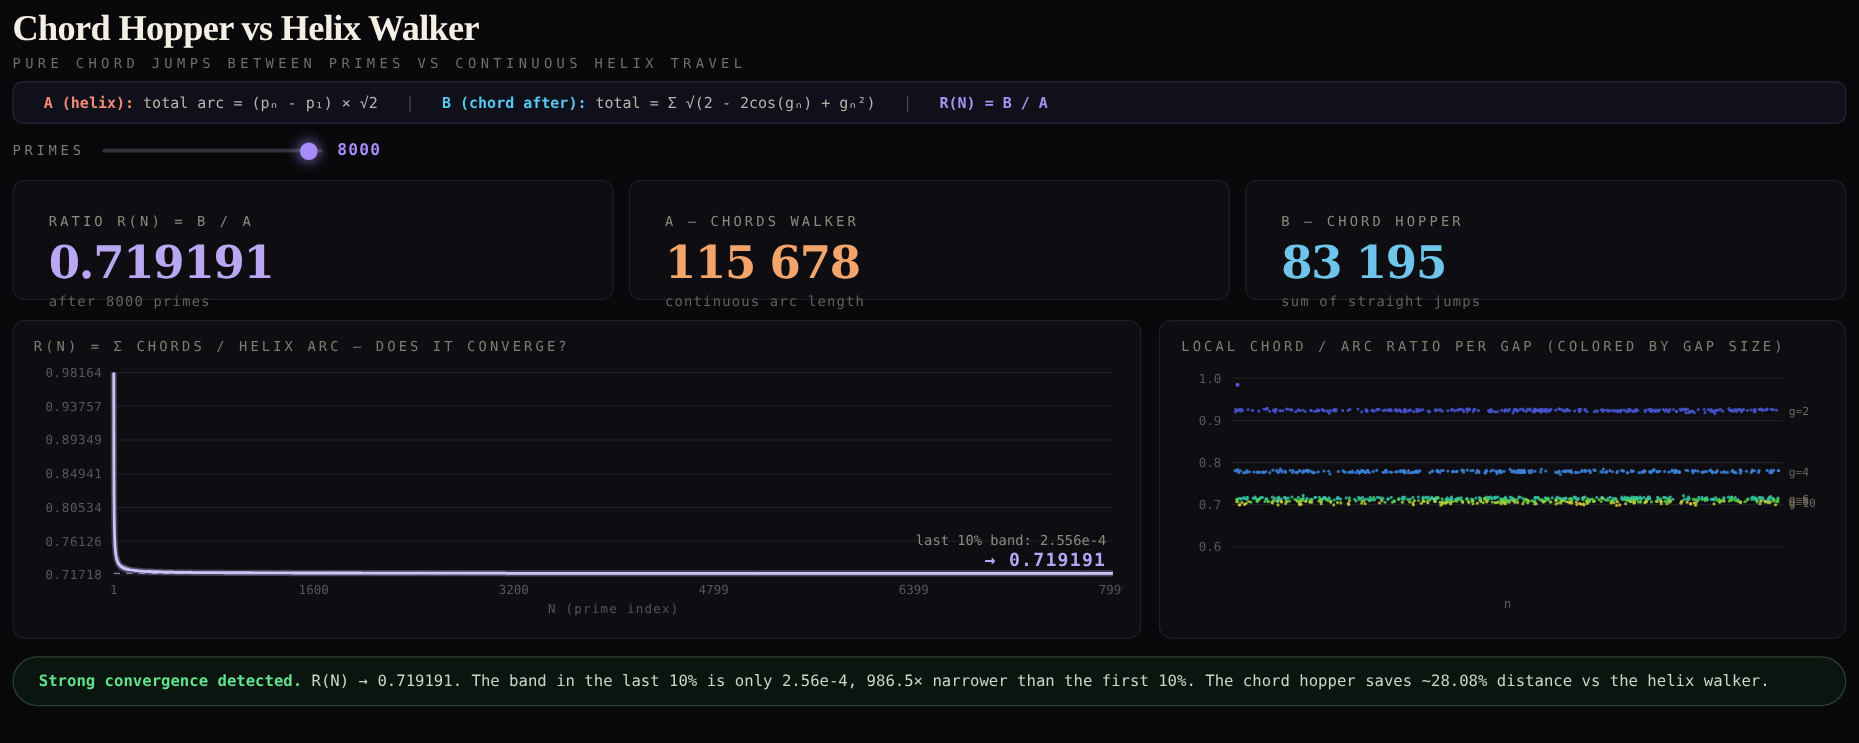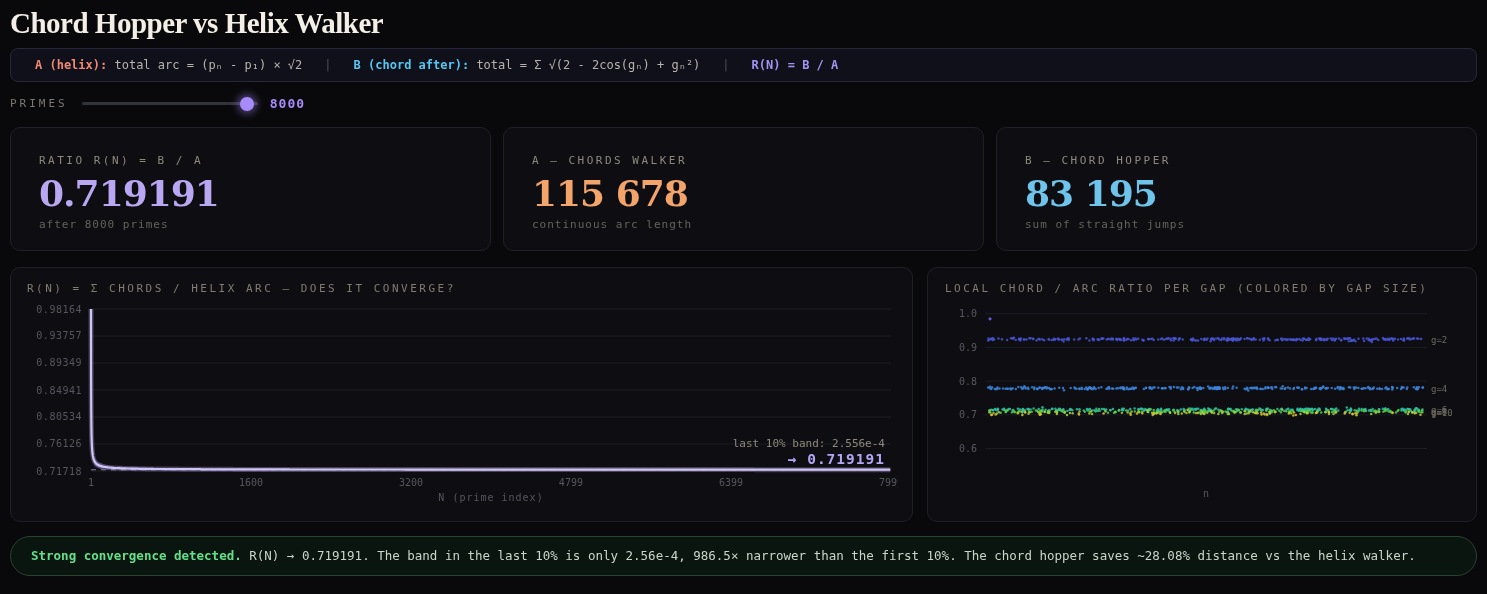--- a/index.html
+++ b/index.html
@@ -68,21 +68,21 @@
     width:14px; height:14px; border-radius:50%;
     background:#a78bfa; border:none;
     box-shadow:0 0 9px 2px rgba(167,139,250,.55);
     cursor:pointer;
   }
   .primes-value { margin-left:12px; font-size:13px; font-weight:bold; letter-spacing:1px; color:#a78bfa; }
   
   .cards-row { margin-top:13px; display:flex; gap:12px; }
   .card {
     flex:1 1 0;
-    height:124px;
+    height:96px;
     background:#0e0e12;
     border:1px solid #1f1f27;
     border-radius:10px;
     padding:26px 28px 0 28px;
   }
   .card-label { font-size:11px; letter-spacing:2.5px; color:#8d897c; }
   .card-value {
     margin-top:8px;
     font-family:"DejaVu Serif", serif;
     font-weight:700;
@@ -119,20 +119,21 @@
   .footer-strong { color:#62e08c; font-weight:bold; }
   .footer-rest { color:#c9d6c9; }
 </style>
 </head>
 <body>
 
 <div class="page">
 
   <header>
     <h1>Chord Hopper vs Helix Walker</h1>
+    <div class="subtitle">PURE CHORD JUMPS BETWEEN PRIMES VS CONTINUOUS HELIX TRAVEL</div>
   </header>
 
   <div class="formula-bar">
     <span class="f-label a">A (helix):</span><span class="f-body"> total arc = (pₙ - p₁) × √2</span>
     <span class="f-div">|</span>
     <span class="f-label b">B (chord after):</span><span class="f-body"> total = Σ √(2 - 2cos(gₙ) + gₙ²)</span>
     <span class="f-div">|</span>
     <span class="f-label r">R(N) = B / A</span>
   </div>
 

